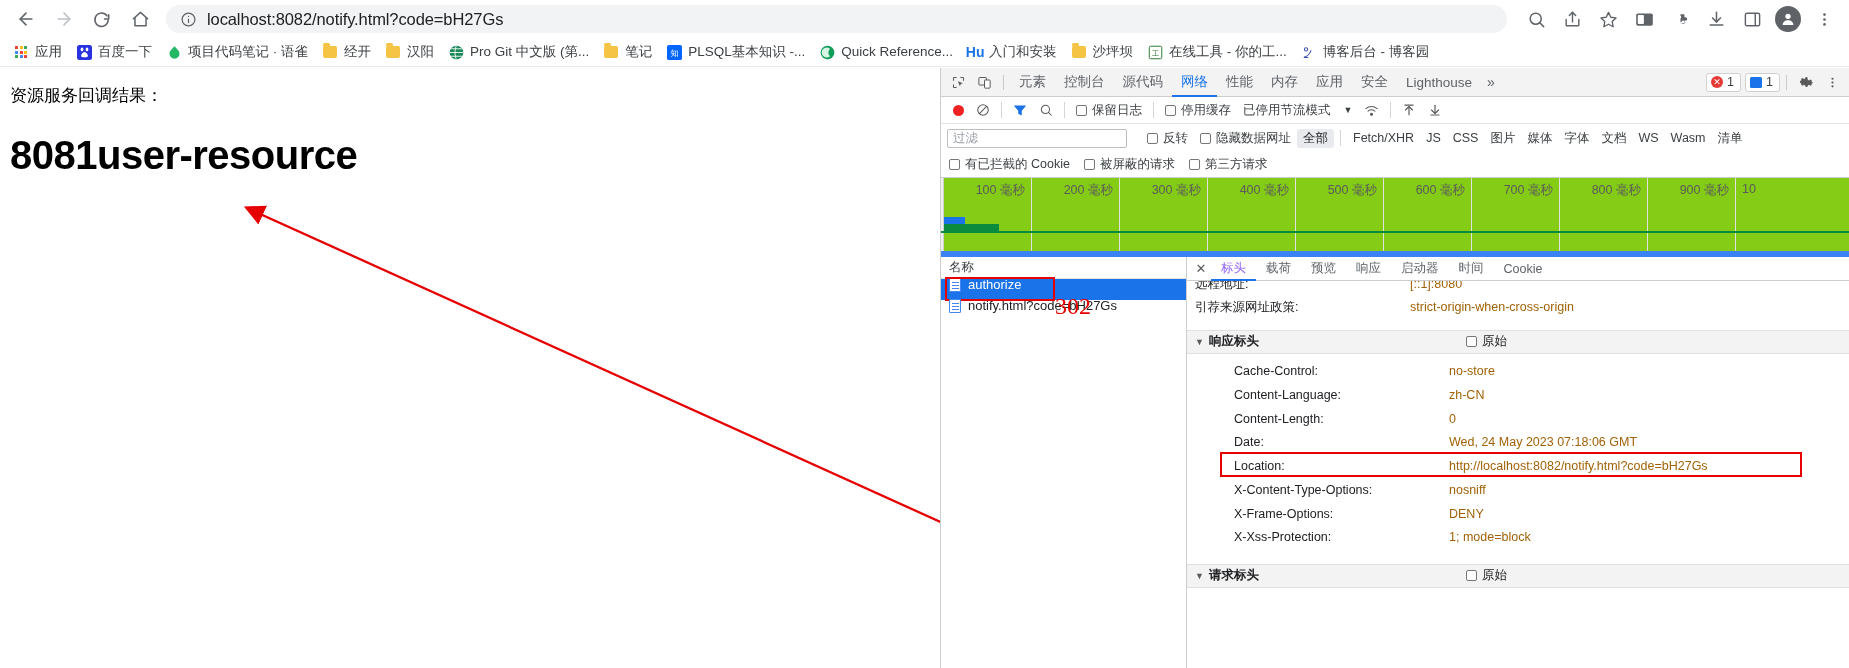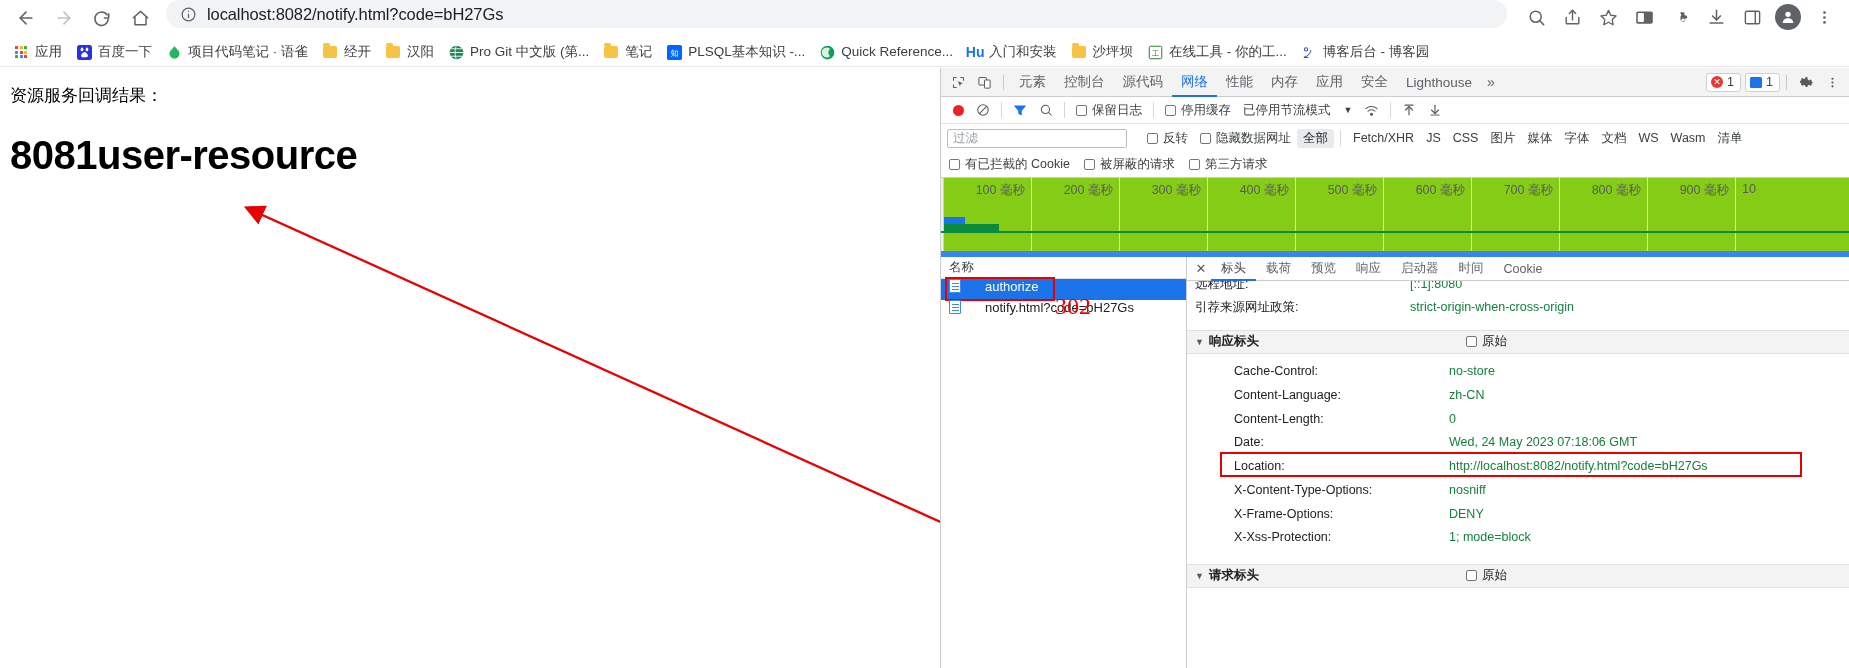--- a/index.html
+++ b/index.html
@@ -7,21 +7,21 @@
     margin: 0; padding: 0;
     width: 1849px; height: 668px;
     overflow: hidden;
     background: #ffffff;
     font-family: "Liberation Sans", sans-serif;
   }
   .app { position: relative; width: 1849px; height: 668px; background:#fff; }
 
   
   .chrome-toolbar {
-    height: 38px; display: flex; align-items: flex-start;
+    height: 38px; display: flex; align-items: center;
     padding: 0 8px; background:#fff; gap: 2px;
   }
   .nav-btn {
     width: 36px; height: 36px; display:flex; align-items:center; justify-content:center;
     border-radius: 50%; color:#5f6368; flex:0 0 auto;
   }
   .nav-btn svg { display:block; }
   .nav-btn.disabled { color:#bdc1c6; }
   .omnibox {
     flex: 1 1 auto; height: 28px; margin-left: 6px; margin-right: 10px;
@@ -138,38 +138,38 @@
   }
   .ov-bar-green { position:absolute; left: 3px; top: 46px; height:7px; width: 55px; background:#0a8b3d; }
   .ov-bar-blue { position:absolute; left: 3px; top: 39px; height:7px; width: 21px; background:#1a73e8; }
   .ov-line { position:absolute; left:0; right:0; top: 53px; height:2px; background:#0a8b3d; }
 
   
   .dt-body { flex:1 1 auto; display:flex; min-height:0; }
   .req-pane { width: 246px; flex: 0 0 auto; border-right:1px solid #cdcdcd; display:flex; flex-direction:column; background:#fff;}
   .req-head { height:22px; display:flex; align-items:center; padding:0 8px; font-size:12.5px; color:#3c4043;
               border-bottom:1px solid #e0e0e0; background:#fff;text-align:center;}
-  .req-row { height: 21px; display:flex; align-items:flex-start; gap:24px; padding: 0 8px; font-size:13px; color:#202124;}
+  .req-row { height: 21px; display:flex; align-items:flex-end; gap:7px; padding: 8px 8px; font-size:13px; color:#202124;}
   .req-row.selected { background:#1a73e8; color:#fff; }
   .doc-ico { width:12px; height:14px; border:1.3px solid #4285f4; border-radius:1px; position:relative; flex:0 0 auto; background:#fff;}
   .doc-ico:before{ content:""; position:absolute; left:2px; top:3px; width:7px; height:1px; background:#4285f4;
                    box-shadow: 0 3px 0 #4285f4, 0 6px 0 #4285f4; }
   .sel-box { position:absolute; border:2px solid #e60000; }
 
   .detail-pane { flex:1 1 auto; display:flex; flex-direction:column; min-width:0; background:#fff;}
   .detail-tabs { height:24px; display:flex; align-items:center; gap:0; padding:0 4px;
                  border-bottom:1px solid #cdcdcd; background:#fff; flex:0 0 auto;}
   .dtab { padding: 0 10px; height:24px; display:flex; align-items:center; font-size:12.5px; color:#5f6368; white-space:nowrap;}
-  .dtab.active { color:#404040; box-shadow: inset 0 -2px 0 #1a73e8; justify-content: flex-end; }
+  .dtab.active { color:#8b5cf6; box-shadow: inset 0 -2px 0 #1a73e8; justify-content: flex-end; }
   .x-btn { width:20px; height:20px; display:flex; align-items:center; justify-content:center; color:#5a5a5a; font-size:13px;}
 
   .detail-scroll { flex:1 1 auto; overflow:hidden; position:relative; }
   .hrow { display:flex; font-size:12.5px; color:#202124; padding: 2.5px 0 2.5px 8px; line-height:1.5; }
   .hrow .k { width: 215px; flex:0 0 auto; color:#202124;}
-  .hrow .v { flex:1 1 auto; color:#15803d; word-break:break-all;}
+  .hrow .v { flex:1 1 auto; color:#a16207; word-break:break-all;}
   .sect-head {
     display:flex; align-items:center; background:#f3f3f3; border-top:1px solid #e0e0e0;
     border-bottom:1px solid #e0e0e0; height:24px; padding: 0 8px; font-size:12.5px; color:#202124; font-weight:bold;
   }
   .sect-head .tri { margin-right:5px; font-size:9px; color:#5a5a5a; }
   .sect-head .raw { margin-left: 207px; display:flex; align-items:center; gap:5px; font-weight:normal; }
 
   .hl-box { position:absolute; border:2px solid #e60000; pointer-events:none; }
   .annot-302 {
     position:absolute; color:#e60000; font-size:24px; font-family:"Liberation Serif", serif;

